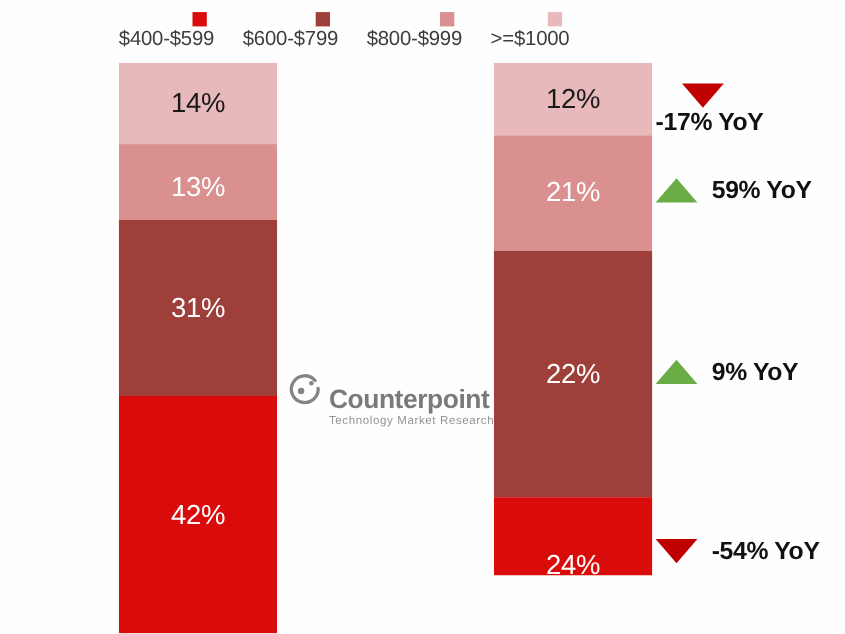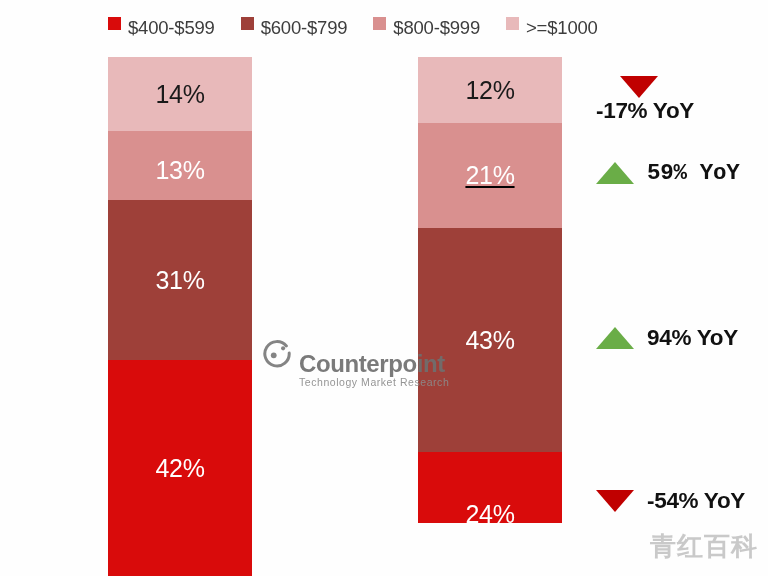--- a/index.html
+++ b/index.html
@@ -30,21 +30,22 @@
     left: 108px;
     top: 14px;
     width: 560px;
     height: 28px;
     display: flex;
     flex-direction: row;
     align-items: center;
   }
   .legend-item {
     display: flex;
-    align-items: flex-start;
+    flex-direction: column;
+    align-items: flex-end;
     margin-right: 26px;
     white-space: nowrap;
   }
   .legend-swatch {
     width: 13px;
     height: 13px;
     margin-right: 7px;
     flex: 0 0 auto;
   }
   .legend-label {
@@ -197,46 +198,46 @@
         <span class="seg-label light">13%</span>
       </div>
       <div class="segment" style="background: rgb(158, 64, 57); top: 143px; height: 160px;">
         <span class="seg-label light">31%</span>
       </div>
       <div class="segment" style="background: rgb(217, 11, 11); top: 303px; height: 216px;">
         <span class="seg-label light">42%</span>
       </div>
     </div>
 
-    <div class="bar" id="bar-right" style="left:418px; top:57px; width:144px; height:466px;">
+    <div class="bar" id="bar-right" style="left:449px; top:57px; width:144px; height:466px;">
       <div class="segment" style="background: rgb(232, 185, 186); top: 0px; height: 66px;">
         <span class="seg-label dark">12%</span>
       </div>
-      <div class="segment" style="background: rgb(217, 144, 143); top: 66px; height: 105px; text-decoration: underline;">
+      <div class="segment" style="background: rgb(217, 144, 143); top: 66px; height: 105px;">
         <span class="seg-label light">21%</span>
       </div>
       <div class="segment" style="background: rgb(158, 64, 57); top: 171px; height: 224px;">
-        <span class="seg-label light">43%</span>
+        <span class="seg-label light">22%</span>
       </div>
       <div class="segment" style="background: rgb(217, 11, 11); top: 395px; height: 124px;">
         <span class="seg-label light">24%</span>
       </div>
     </div>
 
     <div class="yoy" id="yoy-0" style="left:596px; top:76px;flex-direction:column;">
       <span class="yoy-tri down" style="border-top-color: rgb(192, 0, 0);"></span>
       <span class="yoy-text">-17% YoY</span>
     </div>
-    <div class="yoy" id="yoy-1" style="left:596px; top:160px;font-family:Liberation Mono, monospace;">
+    <div class="yoy" id="yoy-1" style="left:596px; top:160px;">
       <span class="yoy-tri up" style="border-bottom-color: rgb(106, 173, 71);"></span>
       <span class="yoy-text">59% YoY</span>
     </div>
     <div class="yoy" id="yoy-2" style="left:596px; top:325px;">
       <span class="yoy-tri up" style="border-bottom-color: rgb(106, 173, 71);"></span>
-      <span class="yoy-text">94% YoY</span>
+      <span class="yoy-text">9% YoY</span>
     </div>
     <div class="yoy" id="yoy-3" style="left:596px; top:488px;">
       <span class="yoy-tri down" style="border-top-color: rgb(192, 0, 0);"></span>
       <span class="yoy-text">-54% YoY</span>
     </div>
 
   </div>
 
   <div class="wm-counterpoint">
     <span class="wm-mark">
@@ -245,15 +246,14 @@
         <circle cx="12.5" cy="18.5" r="3.1" fill="#7a7a7a"></circle>
         <circle cx="22.5" cy="11" r="2.2" fill="#7a7a7a"></circle>
       </svg>
     </span>
     <span class="wm-textblock">
       <span class="wm-name">Counterpoint</span>
       <span class="wm-tagline">Technology Market Research</span>
     </span>
   </div>
 
-  <div class="wm-corner">青红百科</div>
 
 </div>
 
 </body></html>

